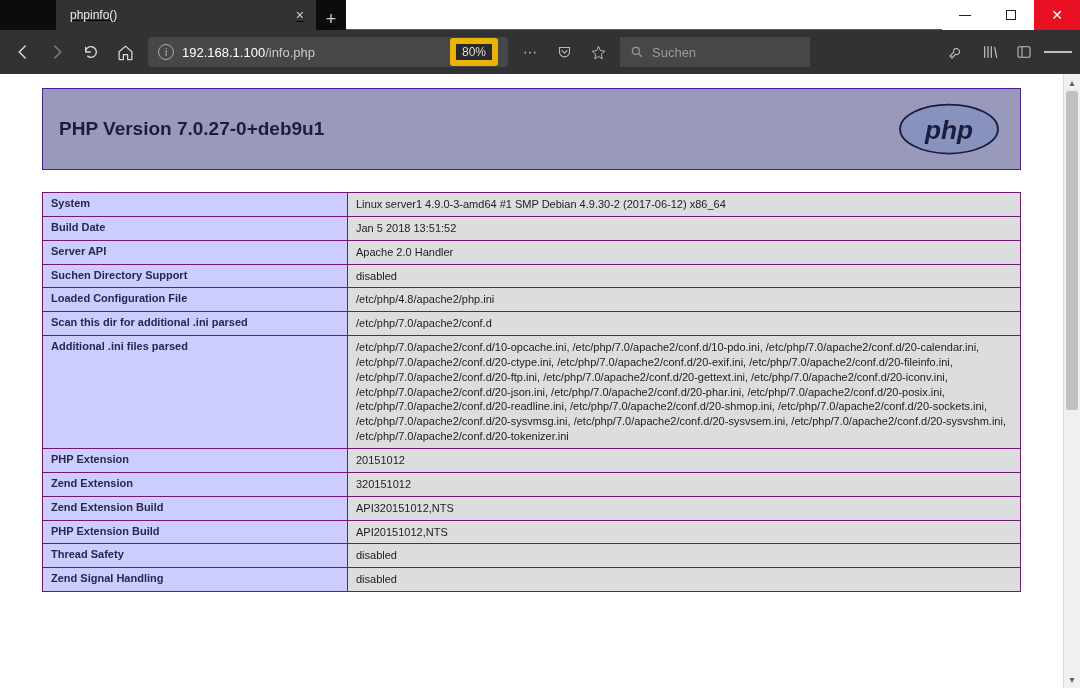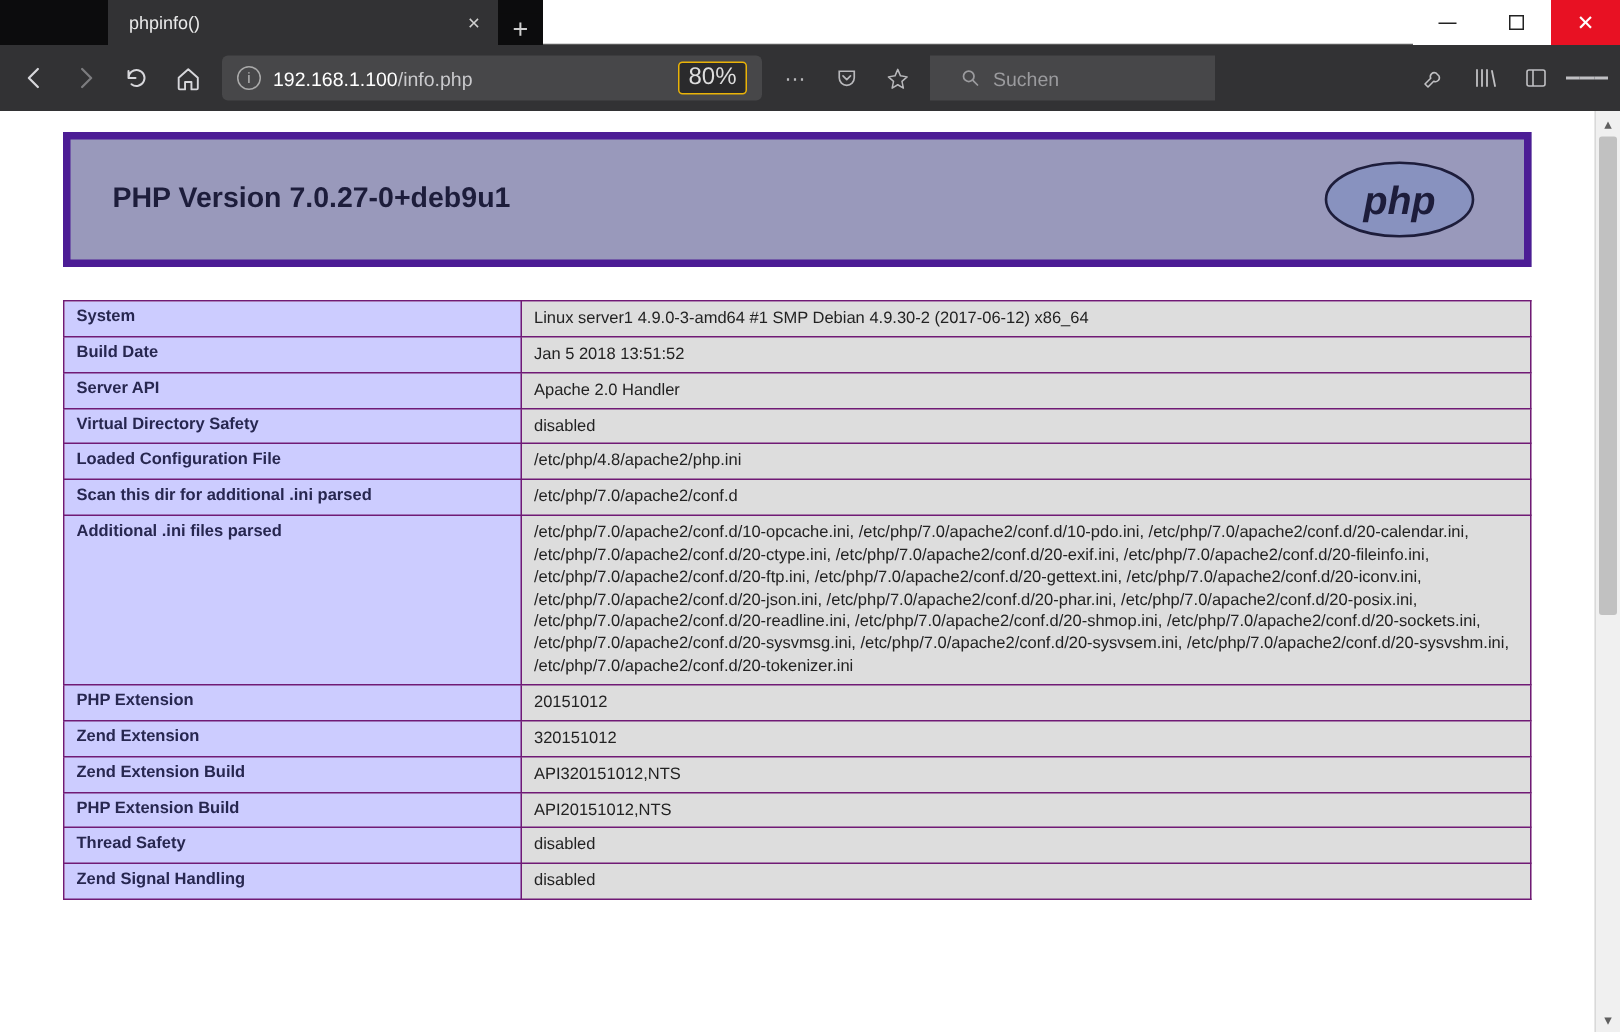--- a/index.html
+++ b/index.html
@@ -1,60 +1,60 @@
 <!DOCTYPE html>
 <html><head>
 <meta charset="utf-8">
 <style>
   * { box-sizing: border-box; margin: 0; padding: 0; }
   html, body { width: 1080px; height: 688px; font-family: "Segoe UI", Arial, sans-serif; background: #fff; overflow: hidden; }
 
   
   .titlebar { height: 30px; background: #fff; display: flex; align-items: stretch; border-bottom: 1px solid #5a5a5a; }
-  .tab-strip { display: flex; align-items: flex-end; flex: 0 0 auto; background: #0c0c0d; height: 30px; padding-left: 16px; }
+  .tab-strip { display: flex; align-items: flex-end; flex: 0 0 auto; background: #0c0c0d; height: 30px; padding-left: 0; text-decoration: underline; }
   .tab-lead { width: 56px; height: 30px; background: #0c0c0d; }
   .tab { display: flex; align-items: center; background: #323234; color: #eaeaea; height: 30px; padding: 0 10px 0 14px; font-size: 12px; min-width: 260px; position: relative; }
   .tab .close { margin-left: auto; font-size: 14px; color: #cfcfcf; padding: 0 2px; }
   .newtab { width: 30px; display: flex; align-items: center; justify-content: center; color: #cfcfcf; font-size: 18px; background: #0c0c0d; }
   .titlebar-spacer { flex: 1; background: #fff; }
   .win-controls { display: flex; }
   .win-btn { width: 46px; height: 30px; display: flex; align-items: center; justify-content: center; font-size: 12px; color: #222; background: #fff; }
   .win-btn.close { background: #e81123; color: #fff; font-size: 14px; }
   .win-btn.min span { display:inline-block; width:12px; border-top:1px solid #222; }
   .win-btn.max span { display:inline-block; width:10px; height:10px; border:1px solid #222; }
 
   
   .navbar { height: 44px; background: #323234; display: flex; align-items: center; padding: 0 8px; gap: 4px; color: #d7d7db; }
   .nav-icon { width: 30px; height: 30px; display:flex; align-items:center; justify-content:center; font-size:16px; border-radius:4px; cursor:pointer; }
   .nav-icon.disabled { opacity: .45; }
   .urlbox { flex: 0 0 360px; height: 30px; background: #474749; border-radius: 4px; display:flex; align-items:center; padding:0 10px; font-size:13px; color:#c9c9cc; gap:8px; margin-left:4px;}
   .url-i { width:16px; height:16px; border:1px solid #aaa; border-radius:50%; display:flex; align-items:center; justify-content:center; font-size:10px; color:#bbb;}
   .url-text .host { color:#fff; }
-  .zoom-badge { margin-left:auto; background:#2a2a2c; border:1px solid #eab308; color:#ddd; font-size:16px; padding:1px 6px; border-radius:3px;}
+  .zoom-badge { margin-left:auto; background:#2a2a2c; border:6px solid #eab308; color:#ddd; font-size:12px; padding:1px 6px; border-radius:3px;}
   .iconrow { display:flex; align-items:center; gap:6px; margin-left:4px;}
   .smallbtn { width:28px; height:28px; display:flex; align-items:center; justify-content:center; font-size:14px; color:#b8b8bb;}
-  .searchbox { flex:0 0 190px; height:30px; background:#474749; border-radius:0; display:flex; align-items:center; padding:0 20px; gap:8px; color:#9b9b9e; font-size:13px; margin-left:4px;}
+  .searchbox { flex:0 0 190px; height:30px; background:#474749; border-radius:0; display:flex; align-items:center; padding:0 10px; gap:8px; color:#9b9b9e; font-size:13px; margin-left:4px;}
   .spacer { flex:1; }
   .right-icons { display:flex; gap:6px; align-items:center; }
   .burger span{display:block;width:16px;height:2px;background:#c0c0c3;margin:2px 0;}
 
   svg { display:block; }
 
   
   .viewport { position:relative; height: calc(688px - 30px - 44px); background:#fff; overflow:hidden; }
   .scrollbar-v { position:absolute; right:0; top:0; width:17px; height:100%; background:#f0f0f0; border-left:1px solid #d9d9d9;}
   .sb-up,.sb-down{height:17px; display:flex;align-items:center;justify-content:center;color:#606060;font-size:10px;}
   .sb-track{position:absolute;top:17px;bottom:17px;left:0;right:0;}
   .sb-thumb{position:absolute;left:2px;right:2px;top:0;height:55%;background:#c1c1c1;border-radius:2px;}
   .sb-down{position:absolute;bottom:0;left:0;right:0;}
 
   .page { position:absolute; left:0; right:17px; top:0; padding: 14px 42px 0 42px; }
 
   
-  .php-header { background:#99b; border:5px solid #4c1d95; padding:12px 28px; display:flex; align-items:center; justify-content:space-between; margin-bottom:22px;}
+  .php-header { background:#99b; border:1px solid #4c1d95; padding:12px 16px; display:flex; align-items:center; justify-content:space-between; margin-bottom:22px;}
   .php-header h1 { color:#1d1d3b; font-size:19px; font-weight:bold; font-family: Arial, sans-serif; }
   .php-logo { width:110px; height:56px; }
   .infotable { width:100%; border-collapse:collapse; font-family: Arial, sans-serif; }
   .infotable td { border:1px solid #701a75; padding:4px 8px; font-size:11px; vertical-align:top; }
   .infotable td.key { width:305px; background:#ccf; font-weight:bold; color:#272750;}
   .infotable td.val { background:#ddd; color:#222; line-height:1.35; word-break:break-word;}
 </style>
 </head>
 <body>
 
@@ -176,21 +176,21 @@
           </tr>
           <tr>
             <td class="key">Build Date</td>
             <td class="val">Jan 5 2018 13:51:52</td>
           </tr>
           <tr>
             <td class="key">Server API</td>
             <td class="val">Apache 2.0 Handler</td>
           </tr>
           <tr>
-            <td class="key">Virtual Directory Safety</td>
+            <td class="key">Suchen Directory Support</td>
             <td class="val">disabled</td>
           </tr>
           <tr>
             <td class="key">Loaded Configuration File</td>
             <td class="val">/etc/php/4.8/apache2/php.ini</td>
           </tr>
           <tr>
             <td class="key">Scan this dir for additional .ini parsed</td>
             <td class="val">/etc/php/7.0/apache2/conf.d</td>
           </tr>

